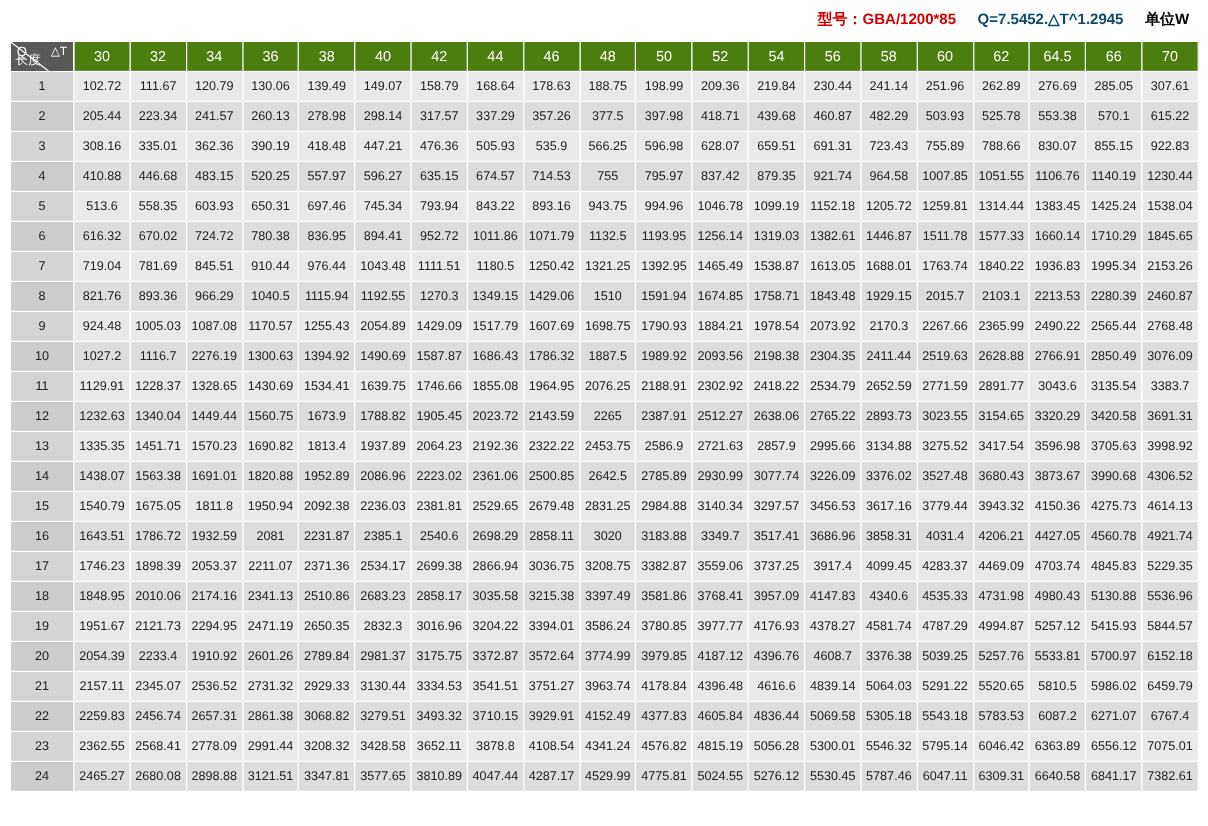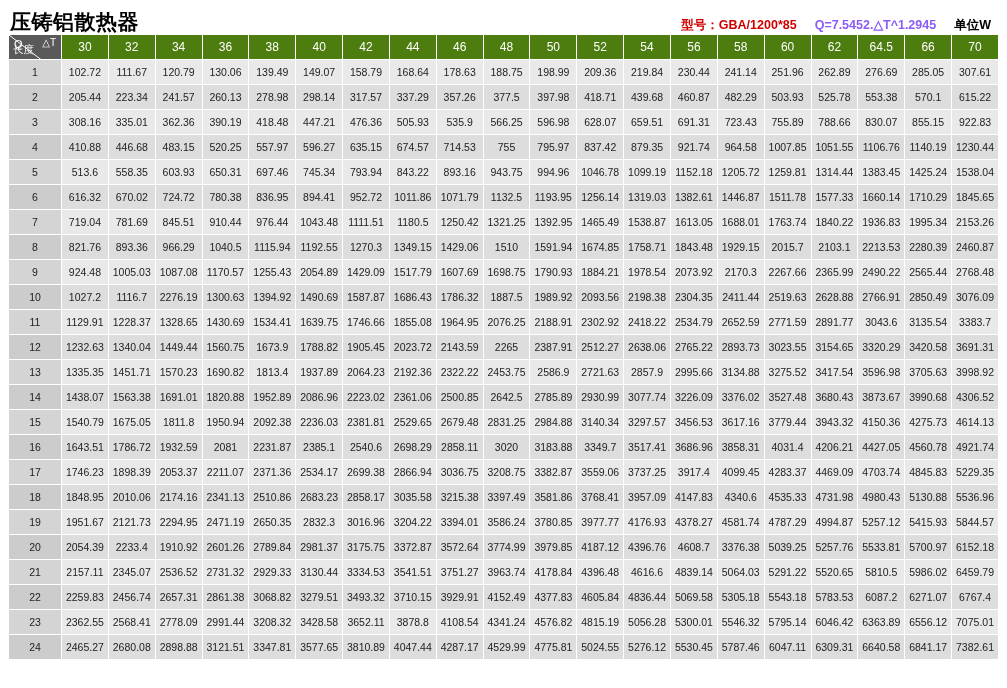--- a/index.html
+++ b/index.html
@@ -38,21 +38,21 @@
     display: flex;
     align-items: baseline;
     gap: 18px;
     font-size: 12.5px;
     font-weight: bold;
     white-space: nowrap;
     padding-right: 6px;
   }
   .hr-label { color: #d00000; margin-left: 40px; }
   .hr-model { color: #d00000; }
-  .hr-formula { color: #8b5cf6; }
+  .hr-formula { color: #0c4a6e; }
   .hr-unit { color: #000; }
 
   table.grid {
     border-collapse: collapse;
     table-layout: fixed;
     width: 991px;
     margin: 0 8px;
     font-size: 10.5px;
   }
   table.grid td, table.grid th {
@@ -119,21 +119,20 @@
   tbody tr.alt td.rowhead {
     background: #cccccc;
   }
 </style>
 </head>
 <body>
 
 <div class="page">
 
   <div class="header">
-    <div class="title">压铸铝散热器</div>
     <div class="header-right">
       <span>
         <span class="hr-label">型号：</span><span class="hr-model">GBA/1200*85</span>
       </span>
       <span class="hr-formula">Q=7.5452.△T^1.2945</span>
       <span class="hr-unit">单位W</span>
     </div>
   </div>
 
   <table class="grid">

